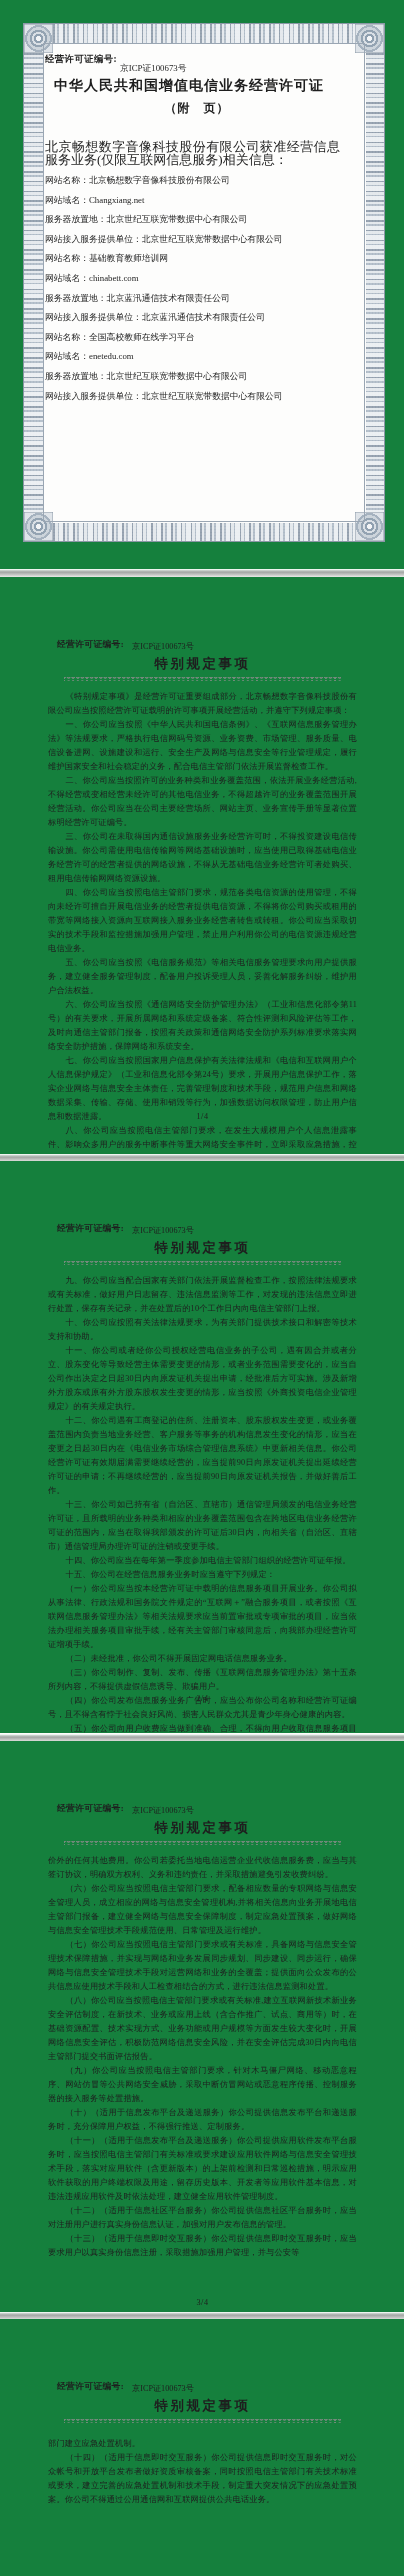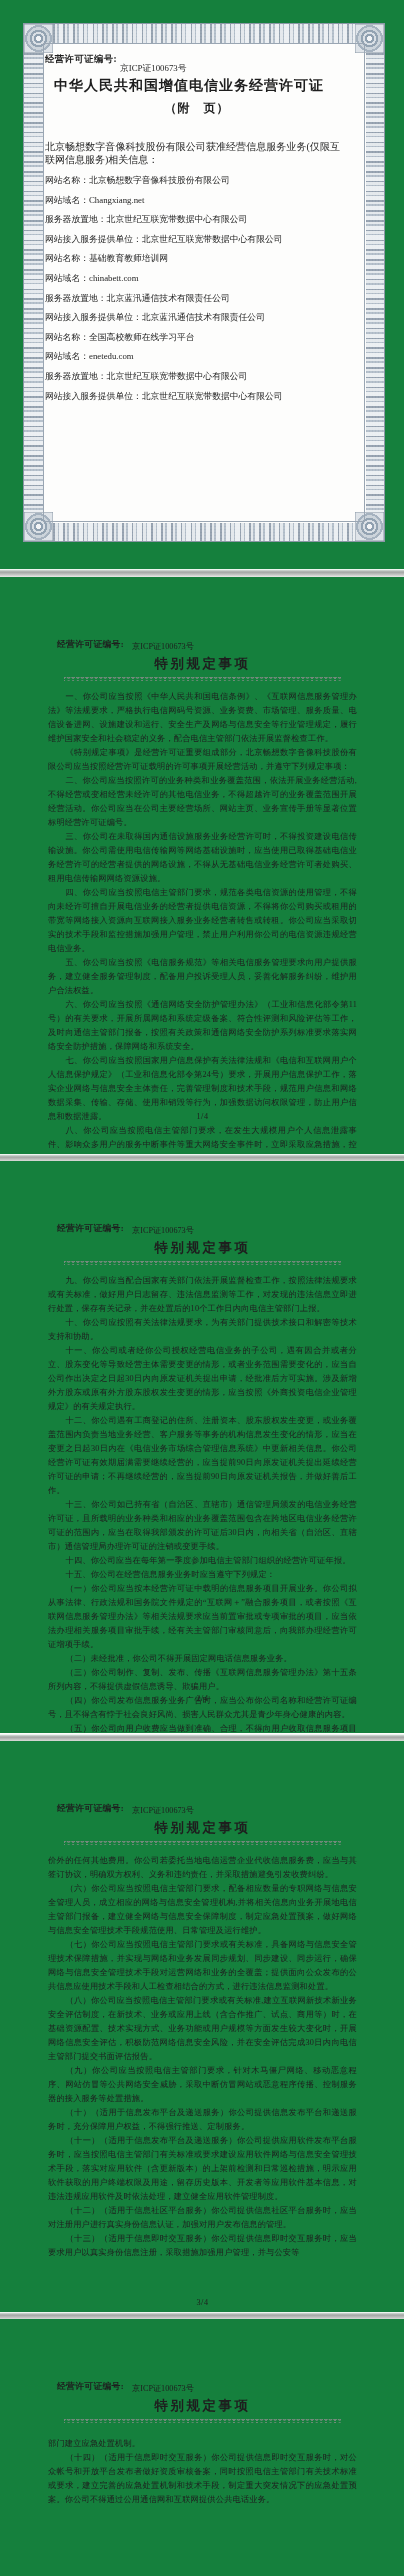--- a/index.html
+++ b/index.html
@@ -31,21 +31,21 @@
   .corner{position:absolute;width:29px;height:29px;
     background:radial-gradient(circle at 50% 50%,#f2f4f6 0 2.6px,#8fa0b0 2.6px 4.6px,#d9dfe5 4.6px 6.7px,#93a3b2 6.7px 8.8px,#ccd4db 8.8px 11.3px,#a5b2bf 11.3px 13.4px,#dfe4e9 13.4px 15px);
     box-shadow:inset 0 0 0 0.5px #8b98a6;}
   .corner.tl{left:0;top:0}.corner.tr{right:0;top:0}.corner.bl{left:0;bottom:0}.corner.br{right:0;bottom:0}
   .frame-inner{position:absolute;left:19px;top:19px;right:19px;bottom:19px;border:0.5px solid #9aa6b3;}
 
   .p1-label{position:absolute;left:45px;top:53px;font-size:9.3px;font-weight:700;letter-spacing:0.5px;}
   .p1-licno{position:absolute;left:120px;top:63px;font-size:8.8px;}
   .p1-title{position:absolute;left:0;top:77px;width:378px;text-align:center;font-size:14px;font-weight:700;letter-spacing:1px;}
   .p1-sub{position:absolute;left:0;top:100px;width:394px;text-align:center;font-size:12px;font-weight:700;letter-spacing:1px;}
-  .p1-intro{position:absolute;left:45px;top:140px;width:295px;font-size:10px;line-height:13.4px;text-align:justify;}
+  .p1-intro{position:absolute;left:45px;top:140px;width:295px;font-size:13px;line-height:13.4px;text-align:justify;}
   .p1-entries{position:absolute;left:45px;top:174px;width:299px;}
   .entry{font-size:8.8px;line-height:12.4px;margin-bottom:7.2px;text-align:left;}
 
   
   .hd-label{position:absolute;left:57px;top:62px;font-size:8.8px;font-weight:700;letter-spacing:0.3px;}
   .hd-licno{position:absolute;left:132px;top:64px;font-size:8.2px;}
   .hd-title{position:absolute;left:0;top:78px;width:405px;text-align:center;font-size:13.4px;font-weight:700;letter-spacing:2.6px;}
   .zigzag{position:absolute;left:64px;top:100px;width:277px;height:4.1px;opacity:.8;
     background:
       repeating-linear-gradient(45deg,#8d8d8d 0 1px,rgba(255,255,255,0) 1px 4.6px),
@@ -110,22 +110,22 @@
 
   <div class="sep" style="top:569px;"></div>
 
   <div class="page" style="top:577px;height:578px;">
     <div class="hd-label">经营许可证编号:</div>
     <div class="hd-licno">京ICP证100673号</div>
     <div class="hd-title">特别规定事项</div>
     <div class="zigzag"></div>
     <div class="body">
 
-    <p>一、你公司应当按照《中华人民共和国电信条例》、《互联网信息服务管理办法》等法规要求，严格执行电信网码号资源、业务资费、市场管理、服务质量、电信设备进网、设施建设和运行、安全生产及网络与信息安全等行业管理规定，履行维护国家安全和社会稳定的义务，配合电信主管部门依法开展监督检查工作。</p>
-        <p>《特别规定事项》是经营许可证重要组成部分，北京畅想数字音像科技股份有限公司应当按照经营许可证载明的许可事项开展经营活动，并遵守下列规定事项：</p>
+    <p>《特别规定事项》是经营许可证重要组成部分，北京畅想数字音像科技股份有限公司应当按照经营许可证载明的许可事项开展经营活动，并遵守下列规定事项：</p>
+        <p>一、你公司应当按照《中华人民共和国电信条例》、《互联网信息服务管理办法》等法规要求，严格执行电信网码号资源、业务资费、市场管理、服务质量、电信设备进网、设施建设和运行、安全生产及网络与信息安全等行业管理规定，履行维护国家安全和社会稳定的义务，配合电信主管部门依法开展监督检查工作。</p>
         <p>二、你公司应当按照许可的业务种类和业务覆盖范围，依法开展业务经营活动,不得经营或变相经营未经许可的其他电信业务，不得超越许可的业务覆盖范围开展经营活动。你公司应当在公司主要经营场所、网站主页、业务宣传手册等显著位置标明经营许可证编号。</p>
         <p>三、你公司在未取得国内通信设施服务业务经营许可时，不得投资建设电信传输设施。你公司需使用电信传输网等网络基础设施时，应当使用已取得基础电信业务经营许可的经营者提供的网络设施，不得从无基础电信业务经营许可者处购买、租用电信传输网网络资源设施。</p>
         <p>四、你公司应当按照电信主管部门要求，规范各类电信资源的使用管理，不得向未经许可擅自开展电信业务的经营者提供电信资源，不得将你公司购买或租用的带宽等网络接入资源向互联网接入服务业务经营者转售或转租。你公司应当采取切实的技术手段和监控措施加强用户管理，禁止用户利用你公司的电信资源违规经营电信业务。</p>
         <p>五、你公司应当按照《电信服务规范》等相关电信服务管理要求向用户提供服务，建立健全服务管理制度，配备用户投诉受理人员，妥善化解服务纠纷，维护用户合法权益。</p>
         <p>六、你公司应当按照《通信网络安全防护管理办法》（工业和信息化部令第11号）的有关要求，开展所属网络和系统定级备案、符合性评测和风险评估等工作，及时向通信主管部门报备，按照有关政策和通信网络安全防护系列标准要求落实网络安全防护措施，保障网络和系统安全。</p>
         <p>七、你公司应当按照国家用户信息保护有关法律法规和《电信和互联网用户个人信息保护规定》（工业和信息化部令第24号）要求，开展用户信息保护工作，落实企业网络与信息安全主体责任，完善管理制度和技术手段，规范用户信息和网络数据采集、传输、存储、使用和销毁等行为，加强数据访问权限管理，防止用户信息和数据泄露。</p>
         <p>八、你公司应当按照电信主管部门要求，在发生大规模用户个人信息泄露事件、影响众多用户的服务中断事件等重大网络安全事件时，立即采取应急措施，控制影响范围，消除事件危害，并第一时间向电信主管部门报告，根据电信主管部门要求采取应急处置措施。</p>
       </div>
     <div class="pageno" style="top:535px;">1/4</div>
   </div>

